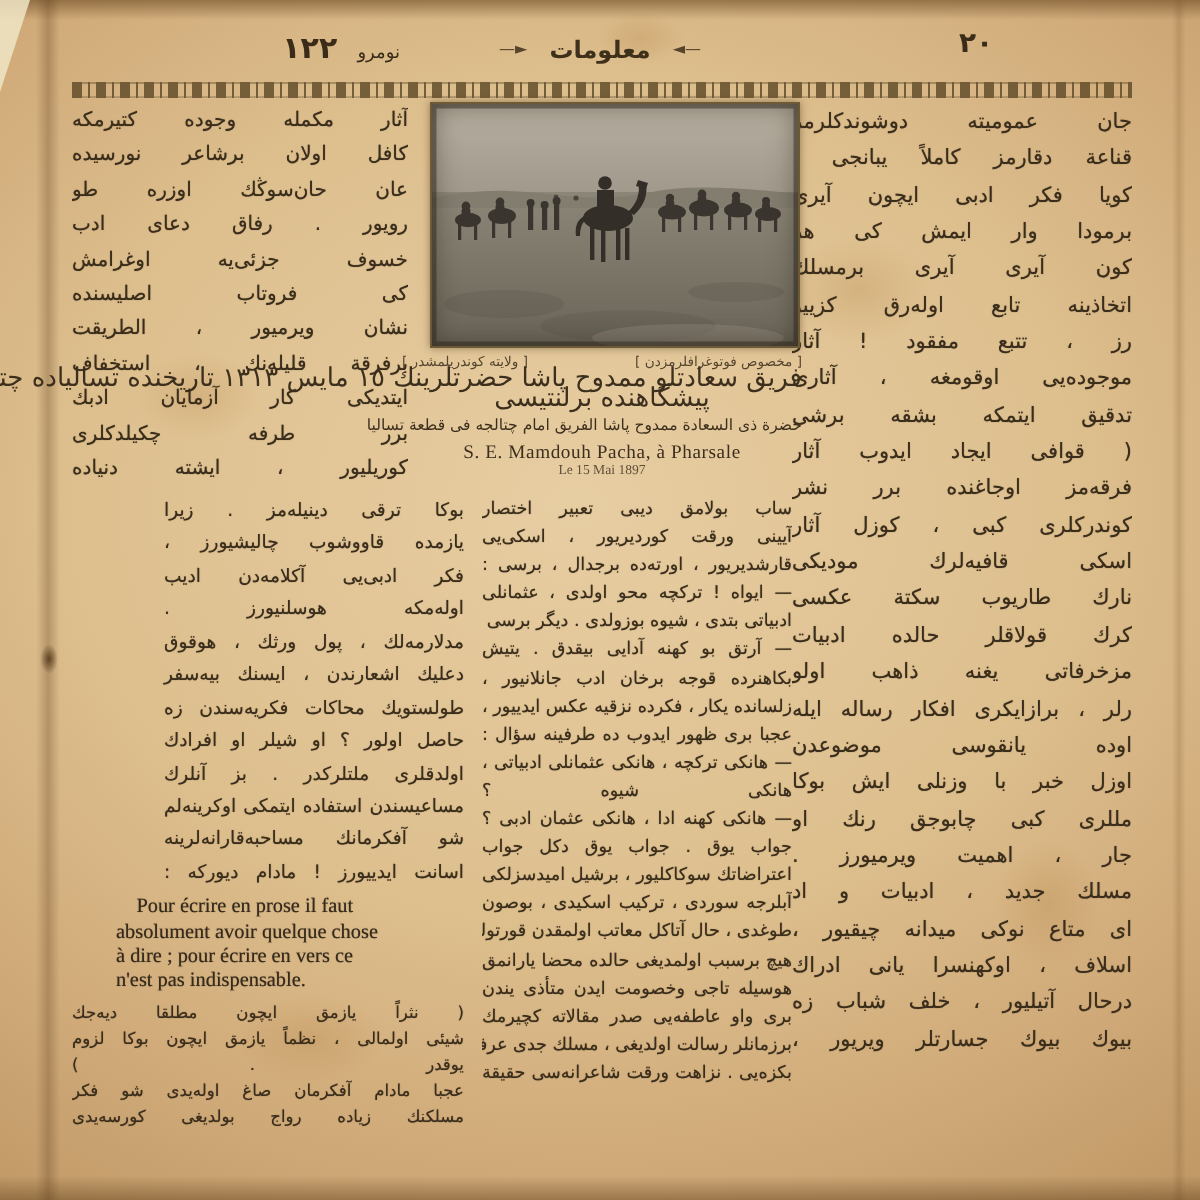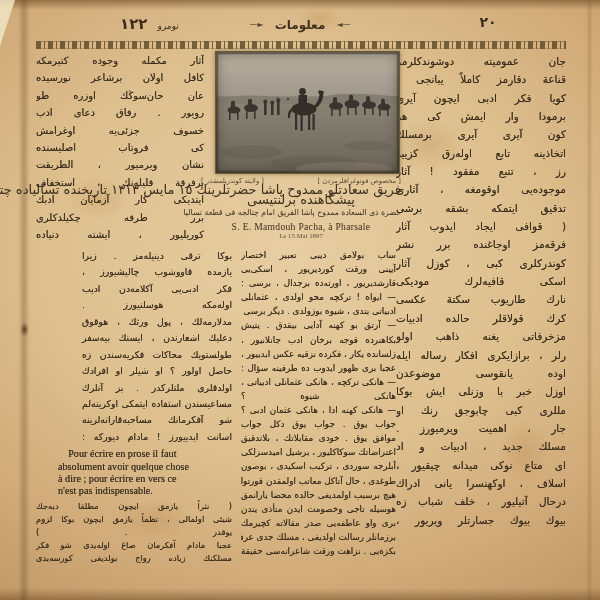--- a/index.html
+++ b/index.html
@@ -31,21 +31,21 @@
     background:radial-gradient(closest-side, rgba(163,112,48,.20), rgba(163,112,48,0));}
   .s1{left:66px;top:176px;width:64px;height:44px;}
   .s2{left:392px;top:118px;width:74px;height:54px;}
   .s3{left:298px;top:6px;width:44px;height:26px;}
   .s4{left:118px;top:498px;width:74px;height:44px;}
   .s5{left:498px;top:420px;width:52px;height:64px;}
 
   
   .pageno{position:absolute;left:468px;top:14px;width:40px;
     font-size:14px;font-weight:bold;color:#3a2c18;text-align:center;}
-  .issue{position:absolute;left:120px;top:14px;width:80px;direction:rtl;text-align:left;color:#3a2c18;}
+  .issue{position:absolute;left:120px;top:14px;width:80px;direction:rtl;text-align:right;color:#3a2c18;}
   .issue .word{font-size:9px;letter-spacing:.5px;}
   .issue .num{font-size:15px;font-weight:bold;margin-right:5px;}
   .masthead{position:absolute;left:234px;top:14px;width:132px;text-align:center;color:#3f301b;white-space:nowrap;}
   .masthead .orn{font-size:8px;vertical-align:2px;letter-spacing:-1px;opacity:.85;}
   .masthead .ttl{font-size:12px;font-weight:bold;margin:0 6px;}
   .rule{position:absolute;left:36px;top:41px;width:530px;height:6px;
     background:
       repeating-linear-gradient(90deg, #53401f 0 5px, rgba(83,64,31,0) 5px 8px, #53401f 8px 9px, rgba(83,64,31,0) 9px 12px);
     opacity:.75;border-top:1px solid rgba(83,64,31,.5);border-bottom:1px solid rgba(83,64,31,.35);}
 
@@ -241,21 +241,20 @@
       <div class="tline">— ايواه ! تركچه محو اولدى ، عثمانلى</div>
       <div class="tline">ادبياتى بتدى ، شيوه بوزولدى . ديگر برسى :</div>
       <div class="tline">— آرتق بو كهنه آدايى بيقدق . يتيش</div>
       <div class="tline">بكاهنرده قوجه برخان ادب جانلانيور ،</div>
       <div class="tline">زلسانده يكار ، فكرده نزقيه عكس ايدييور ،</div>
       <div class="tline">عجبا برى ظهور ايدوب ده طرفينه سؤال :</div>
       <div class="tline">— هانكى تركچه ، هانكى عثمانلى ادبياتى ،</div>
       <div class="tline">هانكى شيوه ؟</div>
       <div class="tline">— هانكى كهنه ادا ، هانكى عثمان ادبى ؟</div>
       <div class="tline">جواب يوق . جواب يوق دكل جواب</div>
-      <div class="tline">موافق يوق . خودى مقابلاتك ، بلاتدقيق</div>
       <div class="tline">اعتراضاتك سوكاكليور ، برشيل اميدسزلكى</div>
       <div class="tline">آبلرجه سوردى ، تركيب اسكيدى ، بوصون</div>
       <div class="tline">طوغدى ، حال آتاكل معاتب اولمقدن قورتولدى</div>
       <div class="tline">هيچ برسبب اولمديغى حالده محضا يارانمق</div>
       <div class="tline">هوسيله تاجى وخصومت ايدن متأذى يندن</div>
       <div class="tline">برى واو عاطفه‌يى صدر مقالاته كچيرمك</div>
       <div class="tline">برزمانلر رسالت اولديغى ، مسلك جدى عرفان</div>
       <div class="tline">بكزه‌يى . نزاهت ورقت شاعرانه‌سى حقيقة</div>
     </div>
 

